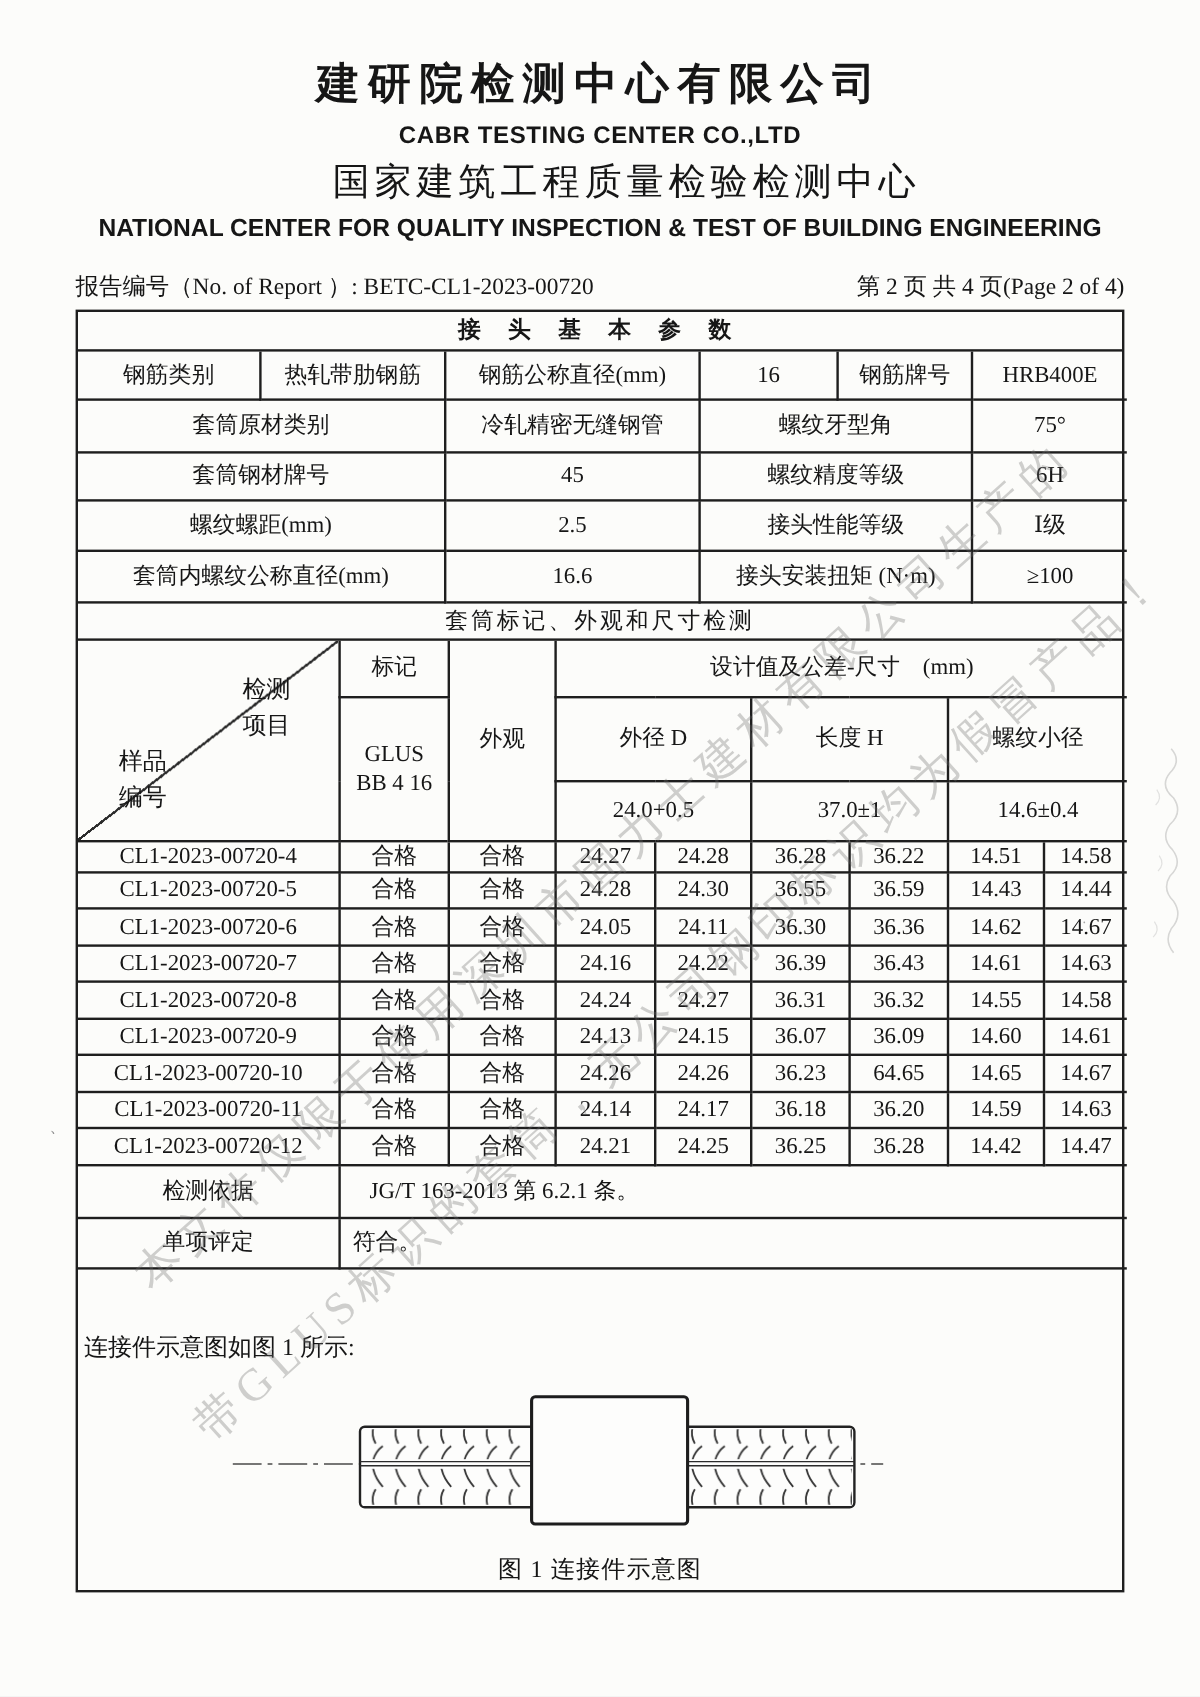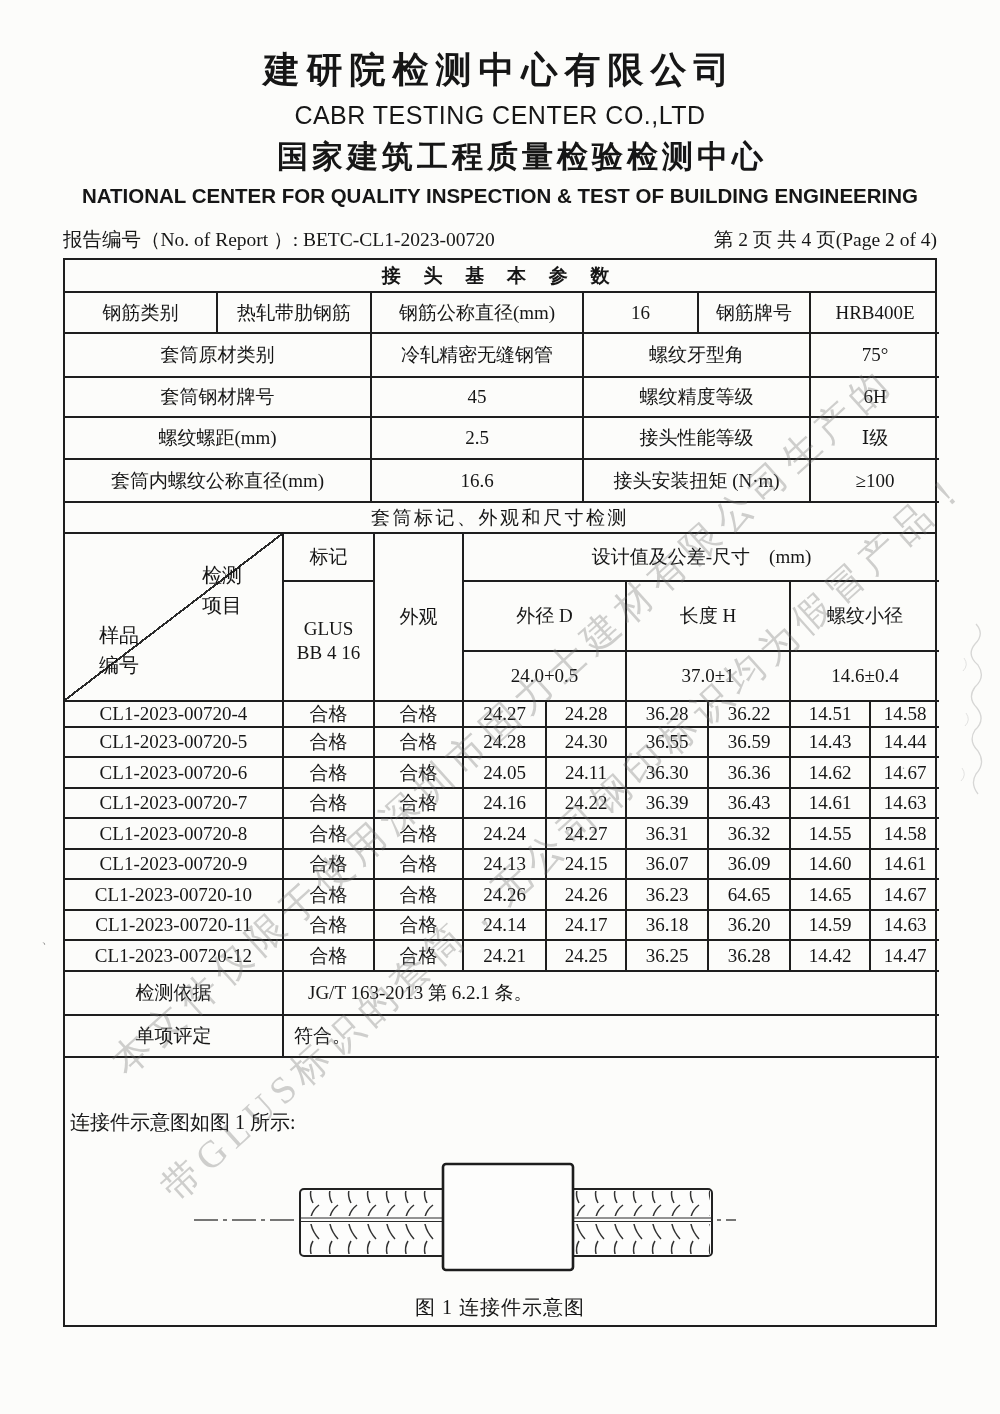--- a/index.html
+++ b/index.html
@@ -13,23 +13,23 @@
     width:1000px;height:1414px;
     margin:0 auto;
     background:var(--paper);
     color:var(--ink);
     font-family:"Liberation Serif","DejaVu Serif",serif;
     overflow:hidden;
   }
   
   .hdr{position:absolute;top:52px;left:0;width:100%;text-align:center;}
   .org-cn{font-size:36px;font-weight:700;letter-spacing:7px;line-height:1;}
-  .org-en{font-size:25px;font-weight:400;letter-spacing:.5px;line-height:1;margin-top:15px;
+  .org-en{font-size:20px;font-weight:700;letter-spacing:.5px;line-height:1;margin-top:15px;
           font-family:"Liberation Sans","DejaVu Sans",sans-serif;}
-  .center-cn{font-size:31px;font-weight:700;letter-spacing:4px;line-height:1;margin-top:13px;padding-left:44px;}
+  .center-cn{font-size:31px;font-weight:400;letter-spacing:4px;line-height:1;margin-top:13px;padding-left:44px;}
   .center-en{font-size:20.5px;font-weight:700;line-height:1;margin-top:14px;letter-spacing:0;
           font-family:"Liberation Sans","DejaVu Sans",sans-serif;}
   .report-line{
     position:absolute;top:228px;left:63px;width:874px;
     display:flex;justify-content:space-between;
     font-size:19.5px;line-height:1.2;
   }
   
   .doc-box{
     position:absolute;left:63px;top:258px;width:874px;height:1069px;

